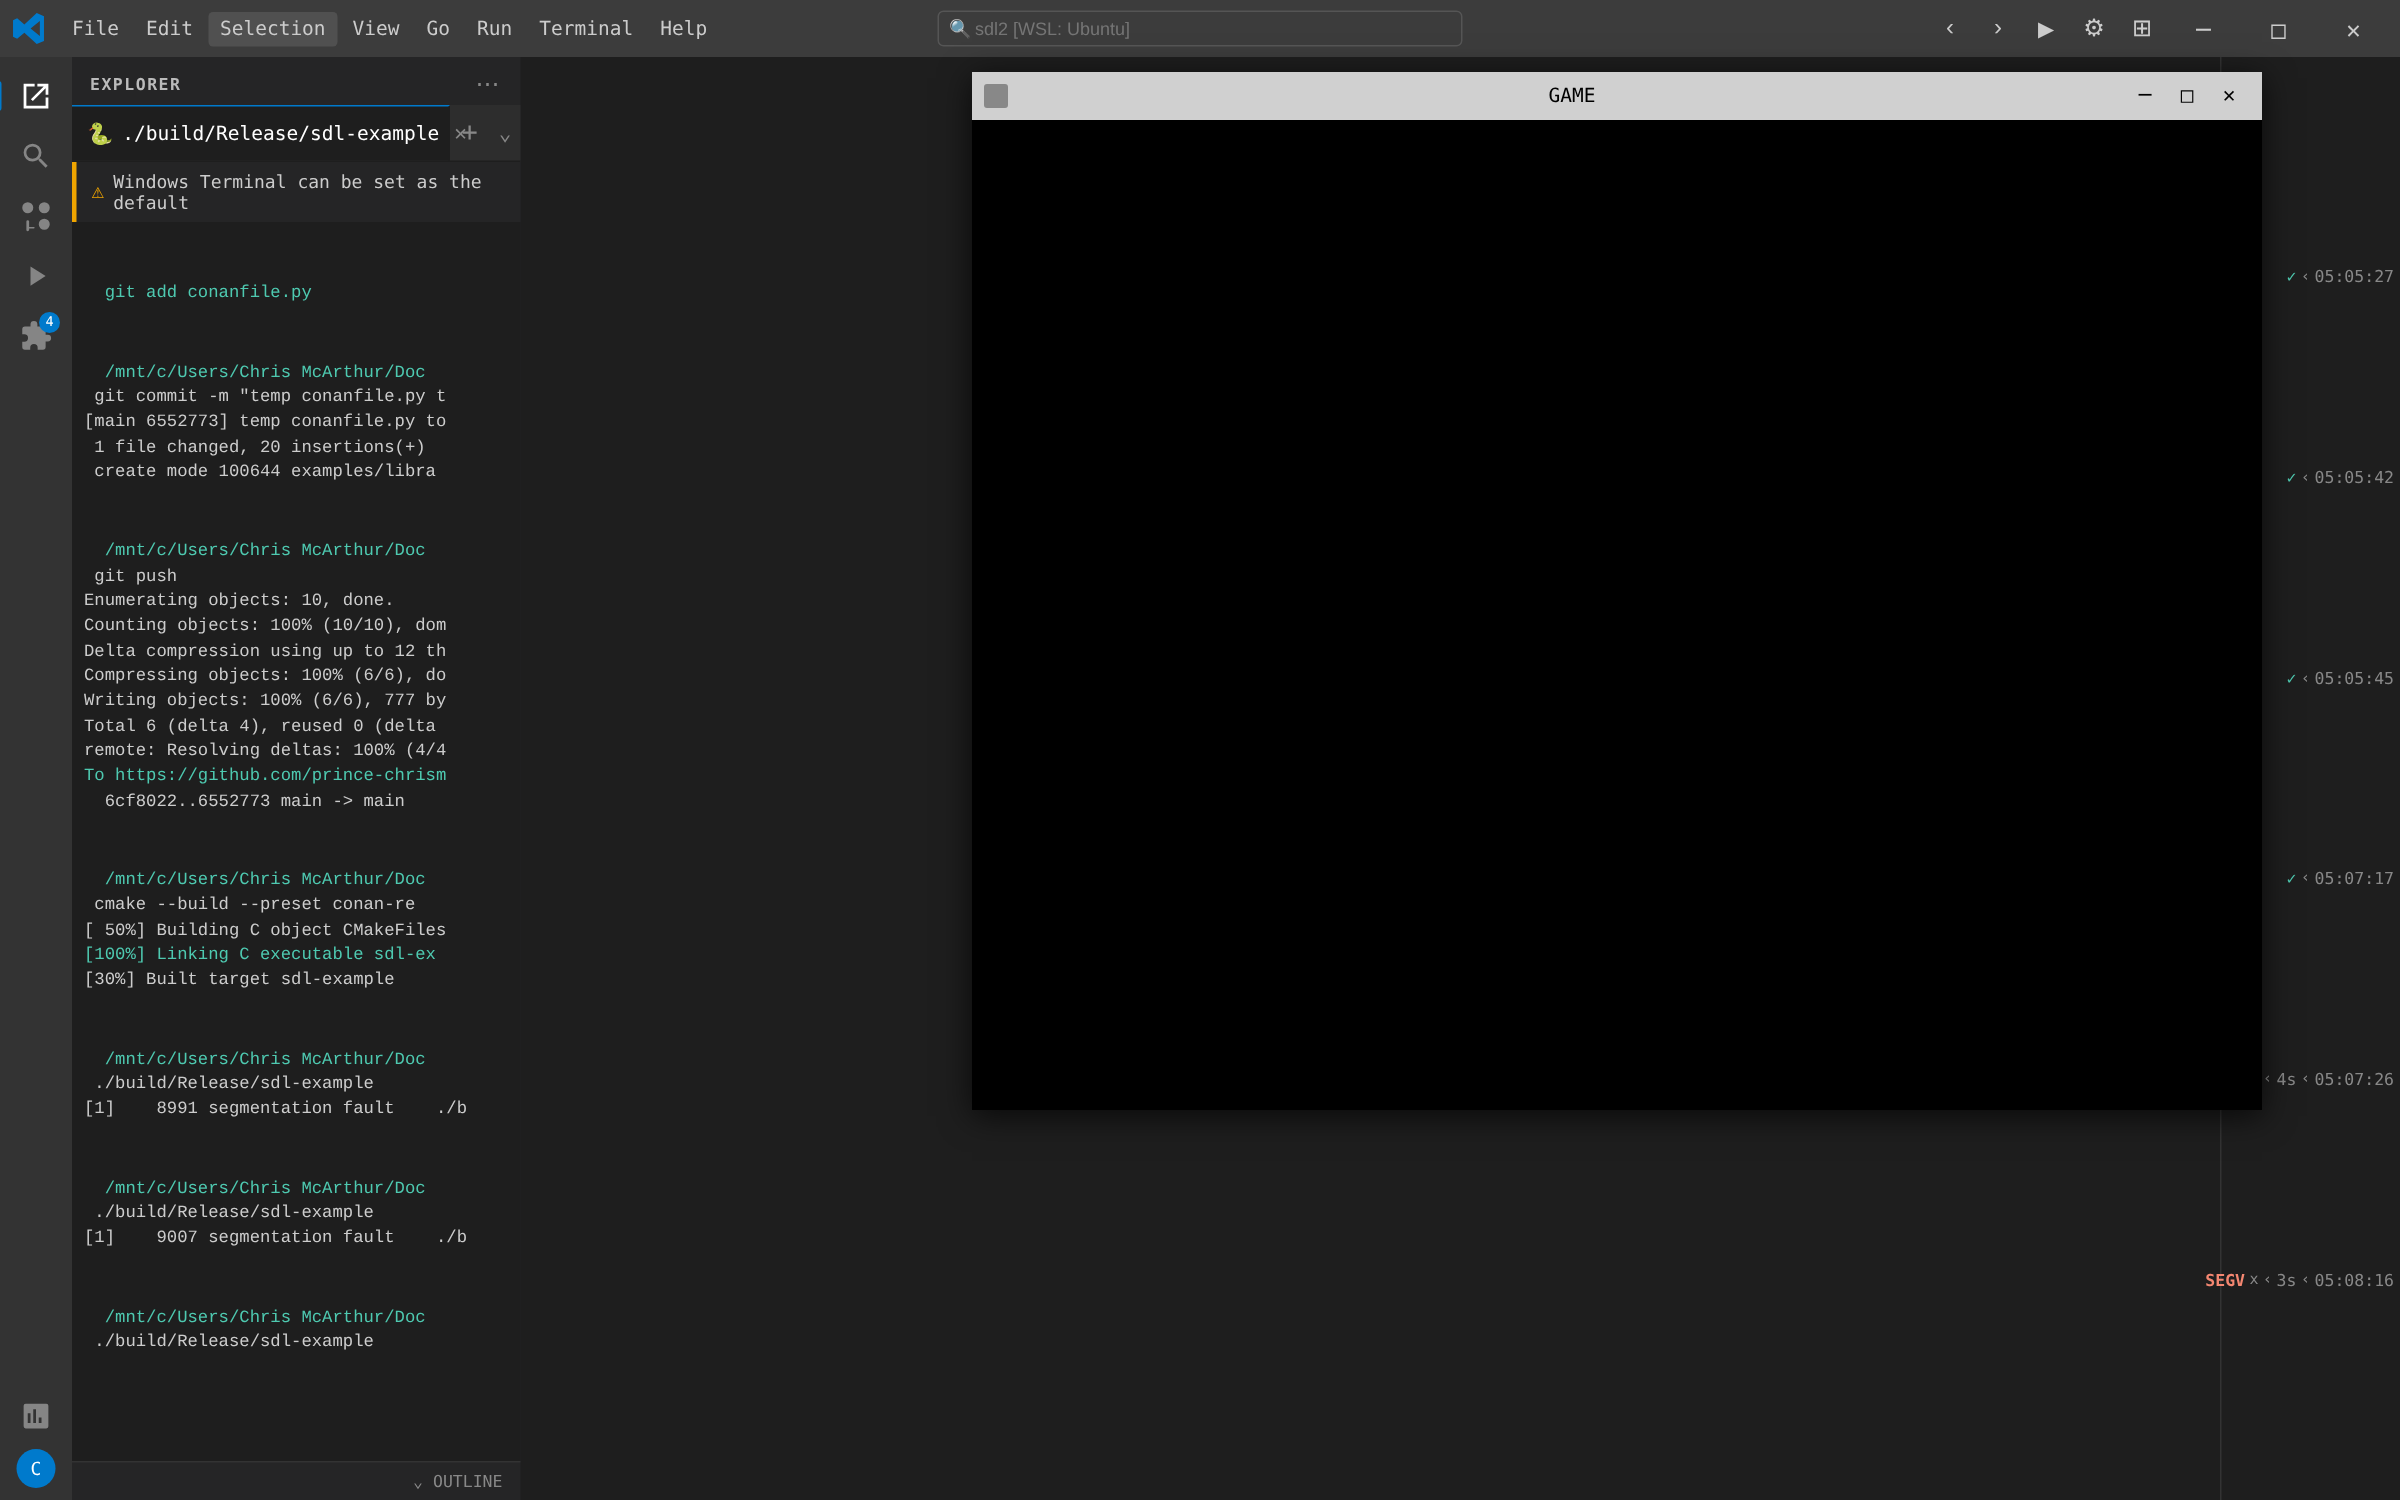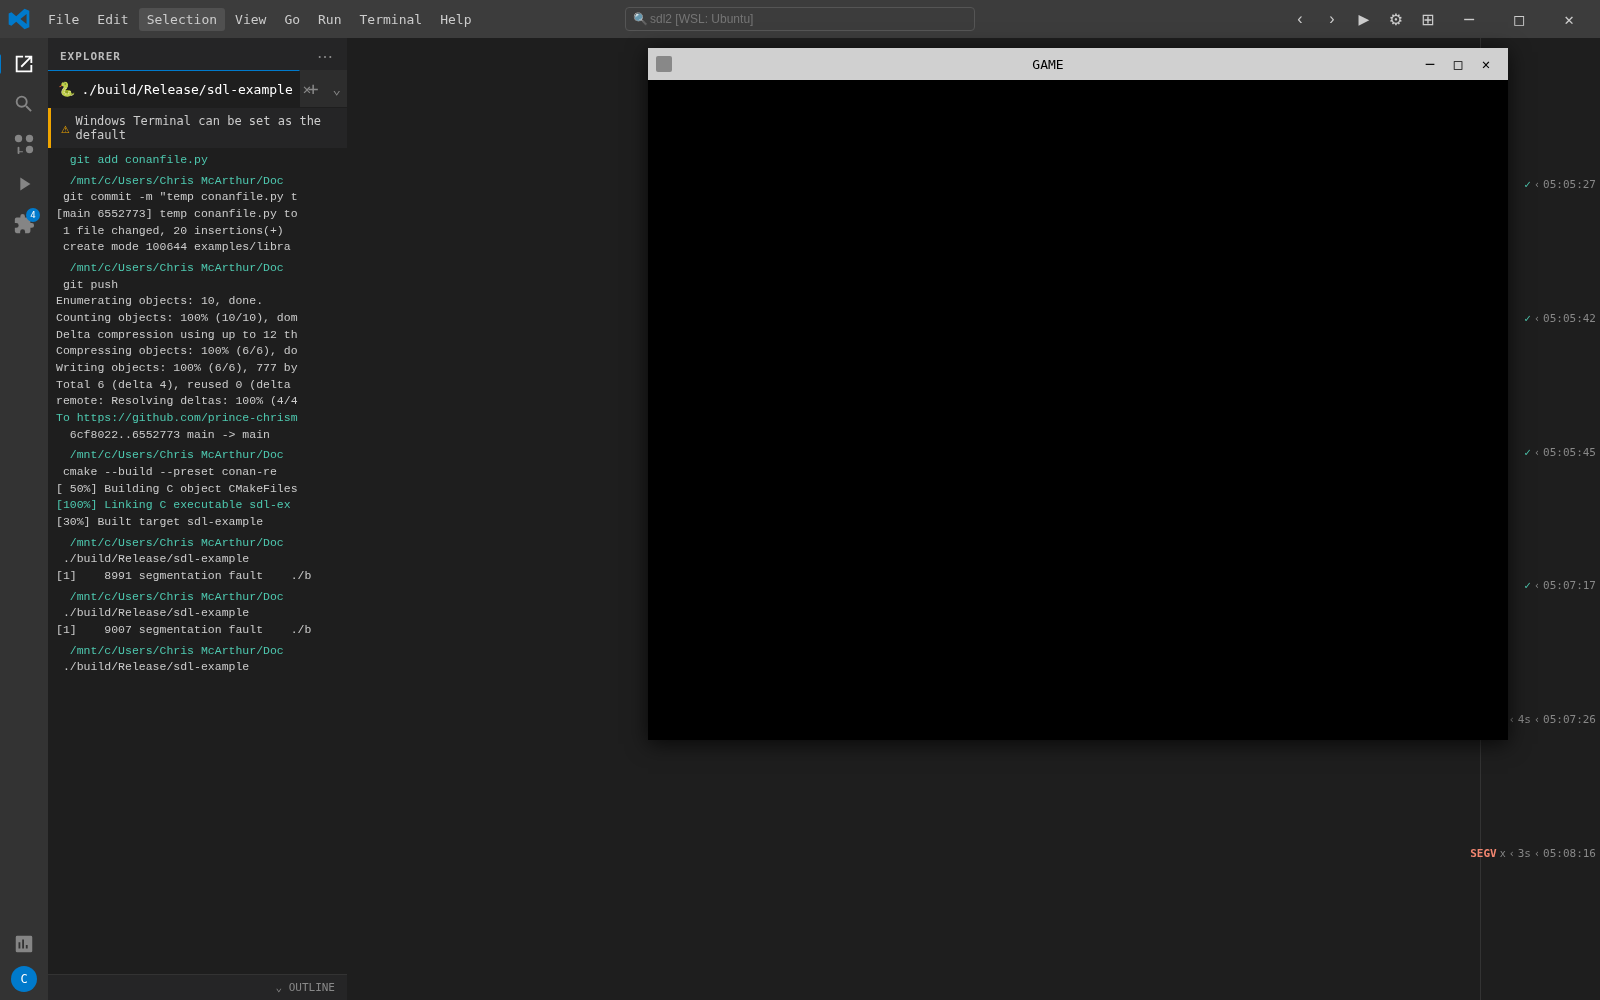--- a/index.html
+++ b/index.html
@@ -262,21 +262,21 @@
       flex: 1;
       background: #1e1e1e;
       overflow: hidden;
       padding: 4px 8px;
       font-size: 12.5px;
       line-height: 1.5;
       font-family: Consolas, 'Courier New', monospace;
       color: #cccccc;
     }
     .prompt-path { color: #4ec9b0; }
-    .terminal-block { margin-bottom: 4px; }
+    .terminal-block { margin-bottom: 4px; margin-top: 36px; }
     .timestamp-row {
       display: flex;
       align-items: center;
       justify-content: flex-end;
       padding: 2px 4px;
       font-size: 11px;
       gap: 3px;
       height: 22px;
     }
     .ts-check { color: #4ec9b0; }

